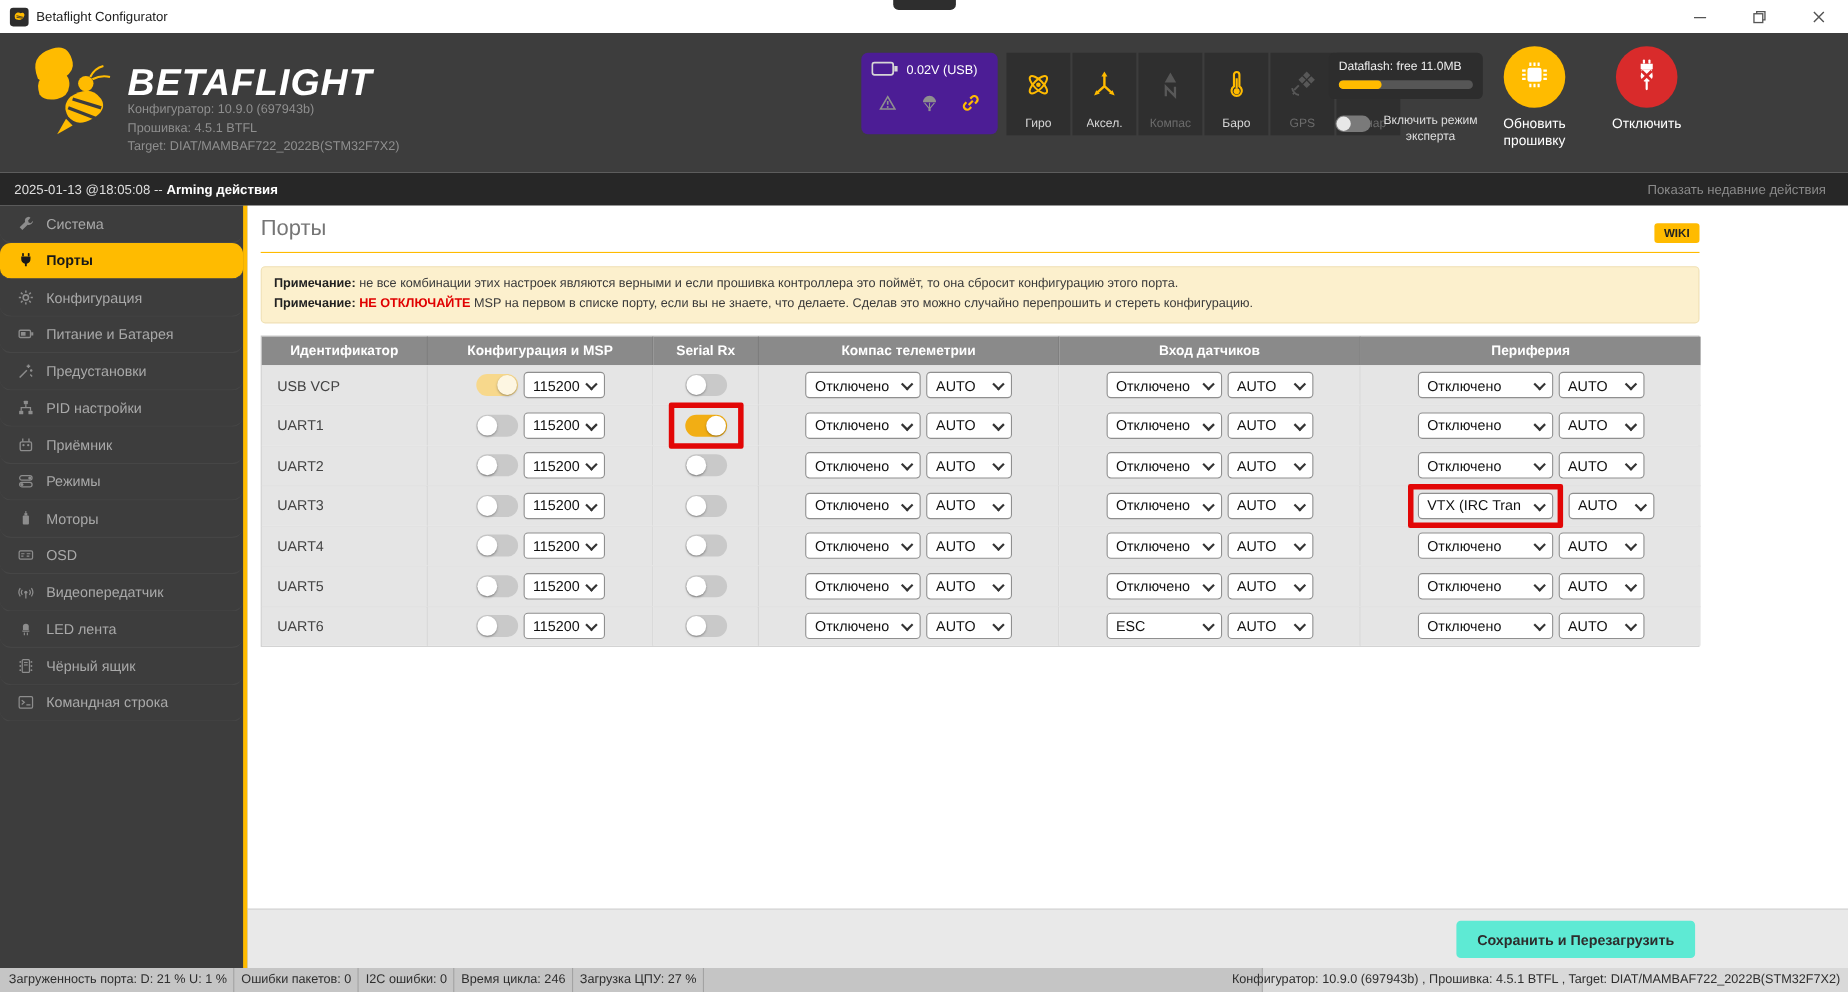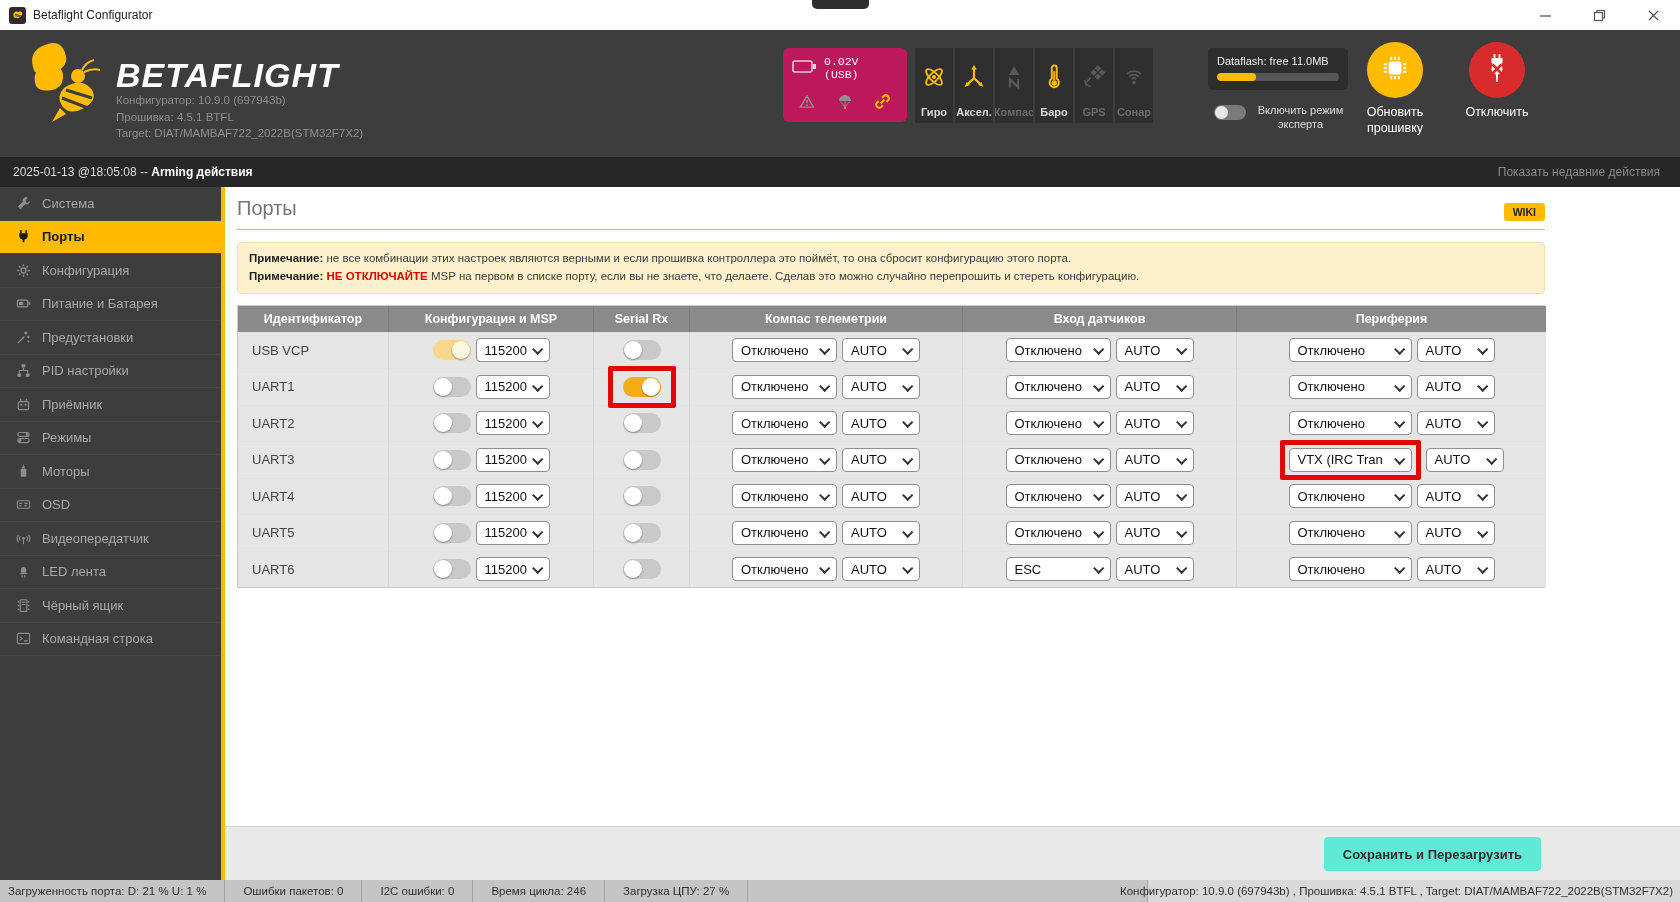--- a/index.html
+++ b/index.html
@@ -15,26 +15,26 @@
   .win-btn { width:54px; height:30px; display:flex; align-items:center; justify-content:center; color:#555; }
 
   
   .header { position:absolute; top:30px; left:0; right:0; height:127px; background:#3d3d3d; }
   .logo { position:absolute; left:26px; top:8px; display:flex; }
   .logo-text { margin-left:10px; }
   .wordmark { font-size:34px; font-weight:bold; font-style:italic; color:#fff; letter-spacing:1px; margin-top:20px; line-height:1; }
   .ver { font-size:11.5px; color:#8f8f8f; line-height:1.45; }
   .ver:first-of-type { margin-top:5px; }
 
-  .battery-box { position:absolute; left:783px; top:18px; width:124px; height:74px; background:#be185d; border-radius:6px; padding:7px 9px 5px;font-family:Liberation Mono, monospace; }
+  .battery-box { position:absolute; left:783px; top:18px; width:124px; height:74px; background:#4c1d95; border-radius:6px; padding:7px 9px 5px; }
   .bat-row { display:flex; align-items:center; gap:6px; color:#fff; font-size:11.5px; }
   .bat-icons { display:flex; justify-content:space-between; align-items:center; margin-top:12px; padding:0 7px; }
 
   .sensors { position:absolute; left:915px; top:18px; height:75px; display:flex; gap:2px; }
-  .sensor { width:38px; height:75px; background:#2f2f2f; display:flex; flex-direction:column; align-items:center; justify-content:flex-end; padding-bottom:5px; overflow:hidden;font-weight:bold; }
+  .sensor { width:58px; height:75px; background:#2f2f2f; display:flex; flex-direction:column; align-items:center; justify-content:flex-end; padding-bottom:5px; overflow:hidden; }
   .sensor .s-icn { flex:1; display:flex; align-items:center; justify-content:center; color:#585858; }
   .sensor .s-lbl { font-size:11px; color:#6b6b6b; white-space:nowrap; overflow:hidden; max-width:44px; }
   .sensor.active .s-icn { color:#ffbb00; }
   .sensor.active .s-lbl { color:#d8d8d8; }
 
   .dataflash { position:absolute; left:1208px; top:18px; width:140px; }
   .df-box { background:#2d2d2d; border-radius:5px; padding:7px 9px 9px; }
   .df-lbl { color:#eee; font-size:11px; white-space:nowrap; }
   .df-bar { margin-top:6px; height:8px; border-radius:4px; background:#565656; overflow:hidden; }
   .df-fill { height:100%; background:#ffbb00; border-radius:4px; }
@@ -52,21 +52,21 @@
   .bigbtn .lbl { margin-top:7px; color:#fff; font-size:12.5px; line-height:1.25; }
 
   
   .logbar { position:absolute; top:157px; left:0; right:0; height:30px; background:#272727; display:flex; align-items:center; justify-content:space-between; padding:0 20px 0 13px; }
   .logbar .log-left { color:#ddd; font-size:12px; }
   .logbar .log-left b { color:#fff; }
   .logbar .log-link { color:#8a8a8a; font-size:12px; cursor:pointer; }
 
   
   .sidebar { position:absolute; top:187px; left:0; bottom:22px; width:225px; background:#3d3d3d; border-right:4px solid #ffbb00; }
-  .side-item { height:33.5px; display:flex; align-items:center; gap:9px; padding-left:13px; border-bottom:1px solid #464646; color:#a9a9a9; font-size:13px; cursor:pointer; }
+  .side-item { height:33.5px; display:flex; align-items:center; gap:9px; padding-left:13px; border-bottom:1px solid #464646; color:#a9a9a9; font-size:13px; cursor:pointer;border-radius:10px; }
   .side-item .icn { width:20px; display:flex; justify-content:center; color:#8d8d8d; }
   .side-item.active { background:#ffbb00; color:#181818; font-weight:bold; }
   .side-item.active .icn { color:#181818; }
 
   
   .content { position:absolute; top:187px; left:225px; right:0; bottom:76px; background:#fff; padding:10px 0 0 12px; overflow:hidden; }
   .content-inner { width:1308px; position:relative; }
   .content-head { position:relative; border-bottom:1px solid #ffbb00; padding-bottom:9px; }
   .content-head h1 { font-size:20px; font-weight:normal; color:#757575; }
   .wiki { position:absolute; right:0; top:6px; background:#ffbb00; color:#222; font-size:10.5px; font-weight:bold; padding:3px 9px; border-radius:3px; cursor:pointer; }
@@ -97,21 +97,21 @@
   .sel.wp { width:123px; }
 
   .hl { display:inline-flex; align-items:center; justify-content:center; border:5px solid #e20606; border-radius:2px; padding:6px 10px; background:transparent; z-index:3; }
   .hl.hl-sel { padding:3px 4px; }
 
   
   .toolbar { position:absolute; left:225px; right:0; bottom:22px; height:54px; background:#e9e9e9; border-top:1px solid #d2d2d2; }
   .save { position:absolute; right:139px; top:10px; height:34px; background:#5eead4; border:none; border-radius:4px; font-family:inherit; font-size:13px; font-weight:bold; color:#2d2d2d; padding:0 19px; cursor:pointer; }
 
   .footer { position:absolute; left:0; right:0; bottom:0; height:22px; background:#c5c5c5; display:flex; align-items:stretch; font-size:11.5px; color:#2e2e2e; }
-  .seg { display:flex; align-items:center; padding:0 18px; border-right:1px solid #a3a3a3; white-space:nowrap;text-align:right; }
+  .seg { display:flex; align-items:center; padding:0 6px; border-right:1px solid #a3a3a3; white-space:nowrap;text-align:right; }
   .seg:first-child { padding-left:8px; }
   .build { position:absolute; left:1147px; right:0; top:0; bottom:0; background:#d9d9d9; border-left:1px solid #a3a3a3; display:flex; align-items:center; justify-content:flex-end; padding-right:7px; white-space:nowrap; }
 </style>
 </head>
 <body>
 
 <div class="screen">
 
   <div class="titlebar">
     <span class="app-icon">

